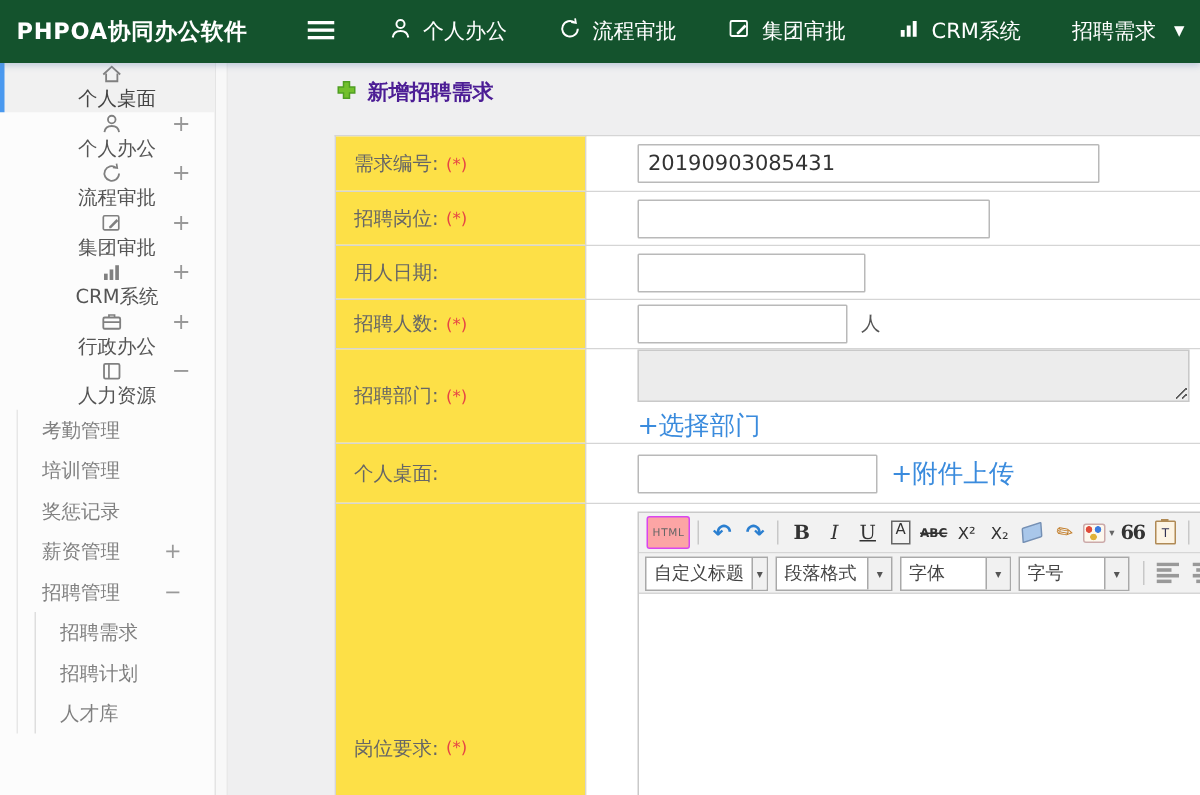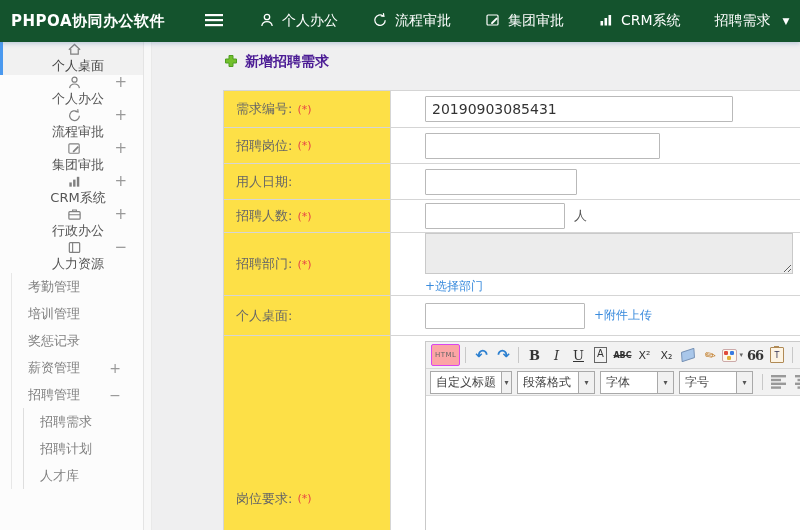--- a/index.html
+++ b/index.html
@@ -52,21 +52,21 @@
     display:flex;align-items:center;padding-left:12px;box-sizing:border-box;
     font-size:13px;color:#666;white-space:nowrap}
   .req{color:#e64545;font-size:11px;margin-left:5px}
   .fvalue{flex:1;display:flex;align-items:center;padding-left:34px;background:#fff;box-sizing:border-box}
   .fvalue.col{flex-direction:column;align-items:flex-start;justify-content:center}
   input.txt{height:26px;box-sizing:border-box;border:1px solid #b9b9b9;background:#fff;
     font-size:14px;color:#333;padding:0 6px;font-family:inherit;border-radius:1px}
   .suffix{margin-left:9px;font-size:13px;color:#555}
   textarea.dept{width:368px;height:44px;box-sizing:border-box;border:1px solid #c9c9c9;
     background:#ececec;resize:both;font-family:inherit}
-  a.blue-link{color:#3a8bdd;font-size:12px;text-decoration:none;cursor:pointer;white-space:nowrap}
+  a.blue-link{color:#3a8bdd;font-size:17px;text-decoration:none;cursor:pointer;white-space:nowrap}
   .link-under{margin-top:4px}
   .link-beside{margin-left:9px}
   
   .editor{flex:1;margin-top:5px;border:1px solid #c9c9c9;background:#fff;align-self:flex-start;min-width:0}
   .tb{display:flex;align-items:center;background:#f2f2f2;height:26px;padding:0 4px;
     border-bottom:1px solid #d6d6d6;white-space:nowrap;overflow:hidden}
   .tb-btn{min-width:20px;height:20px;display:inline-flex;align-items:center;justify-content:center;
     margin:0 1px;cursor:pointer;color:#333;font-size:12px;flex:0 0 auto}
   .tb-sep{width:1px;height:16px;background:#c8c8c8;margin:0 4px;flex:0 0 auto}
   .btn-html{border:1px solid #d946ef;background:#fca5a5;font-size:7px;color:#666;letter-spacing:.5px;padding:0 3px;border-radius:2px}

